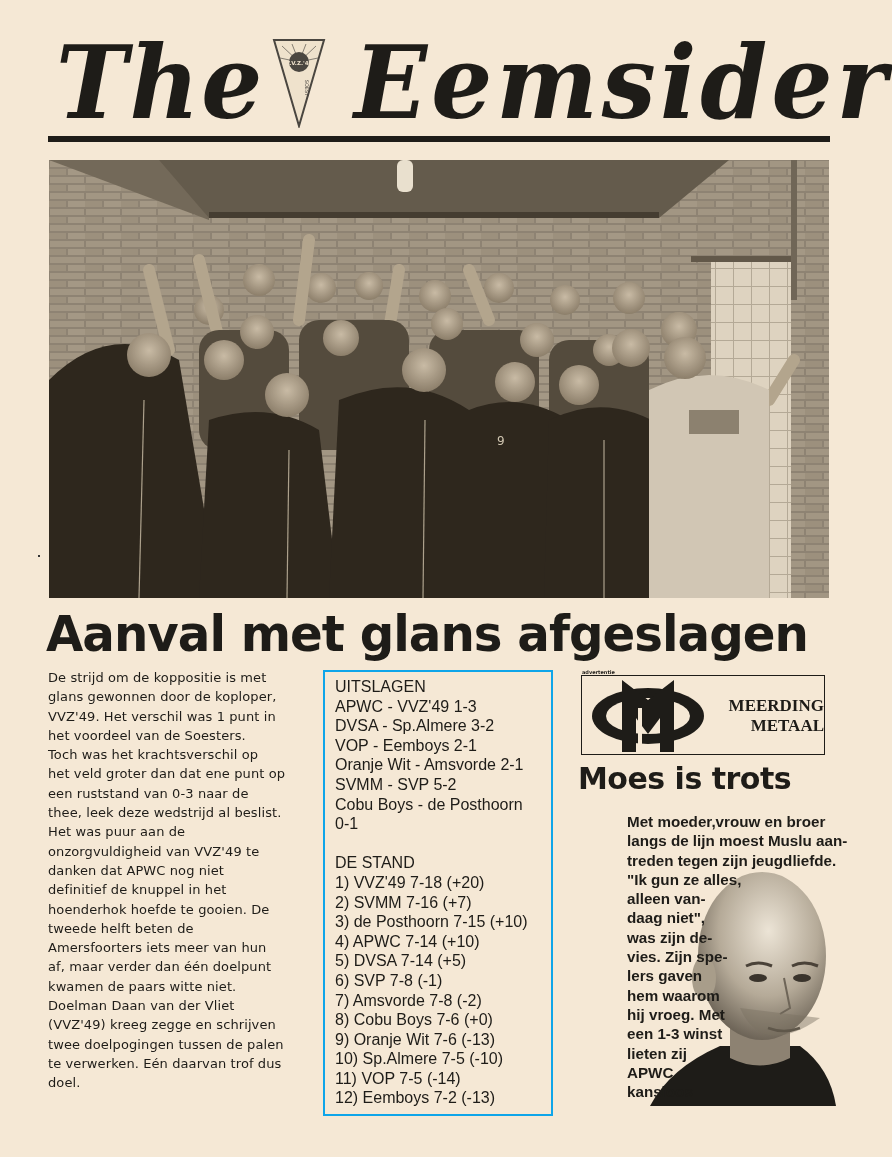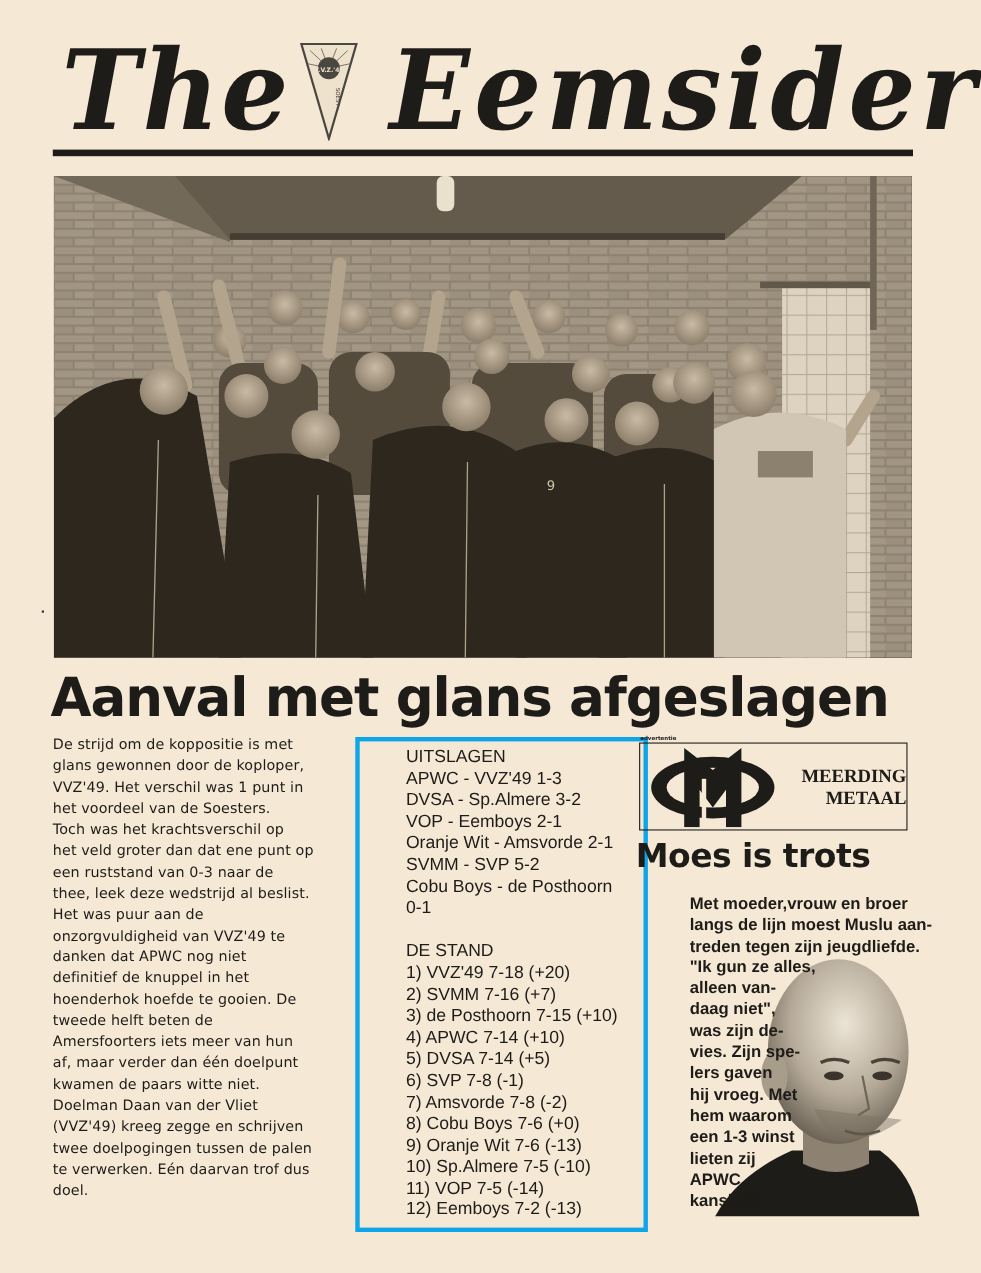--- a/index.html
+++ b/index.html
@@ -48,21 +48,21 @@
   .article {
     position: absolute; left: 48px; top: 668px; width: 268px;
     font-family: "DejaVu Sans", sans-serif;
     font-size: 13px; line-height: 19.3px; letter-spacing: 0.1px;
     color: #1e1c18;
   }
   .article .ln { display: block; white-space: nowrap; }
 
   .scorebox {
     position: absolute; left: 323px; top: 670px; width: 226px; height: 442px;
-    border: 4px solid #0ea5e9; box-sizing: content-box; padding-left: 32px;
+    border: 2px solid #0ea5e9; box-sizing: content-box;
   }
   .scorebox .inner {
     padding: 5px 0 0 10px;
     font-family: "Liberation Sans", sans-serif;
     font-size: 16px; line-height: 19.6px;
     color: #1e1c18;
   }
   .scorebox .ln { display: block; white-space: nowrap; }
   .scorebox .gap { height: 19.6px; }
 
@@ -299,22 +299,22 @@
 <div class="side-article">
   <span class="ln">Met moeder,vrouw en broer</span>
   <span class="ln">langs de lijn moest Muslu aan-</span>
   <span class="ln">treden tegen zijn jeugdliefde.</span>
   <span class="ln">"Ik gun ze alles,</span>
   <span class="ln">alleen van-</span>
   <span class="ln">daag niet",</span>
   <span class="ln">was zijn de-</span>
   <span class="ln">vies. Zijn spe-</span>
   <span class="ln">lers gaven</span>
+  <span class="ln">hem waarom</span>
   <span class="ln">hij vroeg. Met</span>
-  <span class="ln">hem waarom</span>
   <span class="ln">een 1-3 winst</span>
   <span class="ln">lieten zij</span>
   <span class="ln">APWC</span>
   <span class="ln">kansloos</span>
 </div>
 
 <div class="portrait">
   <svg width="186" height="238" viewBox="0 0 186 238">
     <defs>
       <radialGradient id="head" cx="55%" cy="35%" r="65%">

